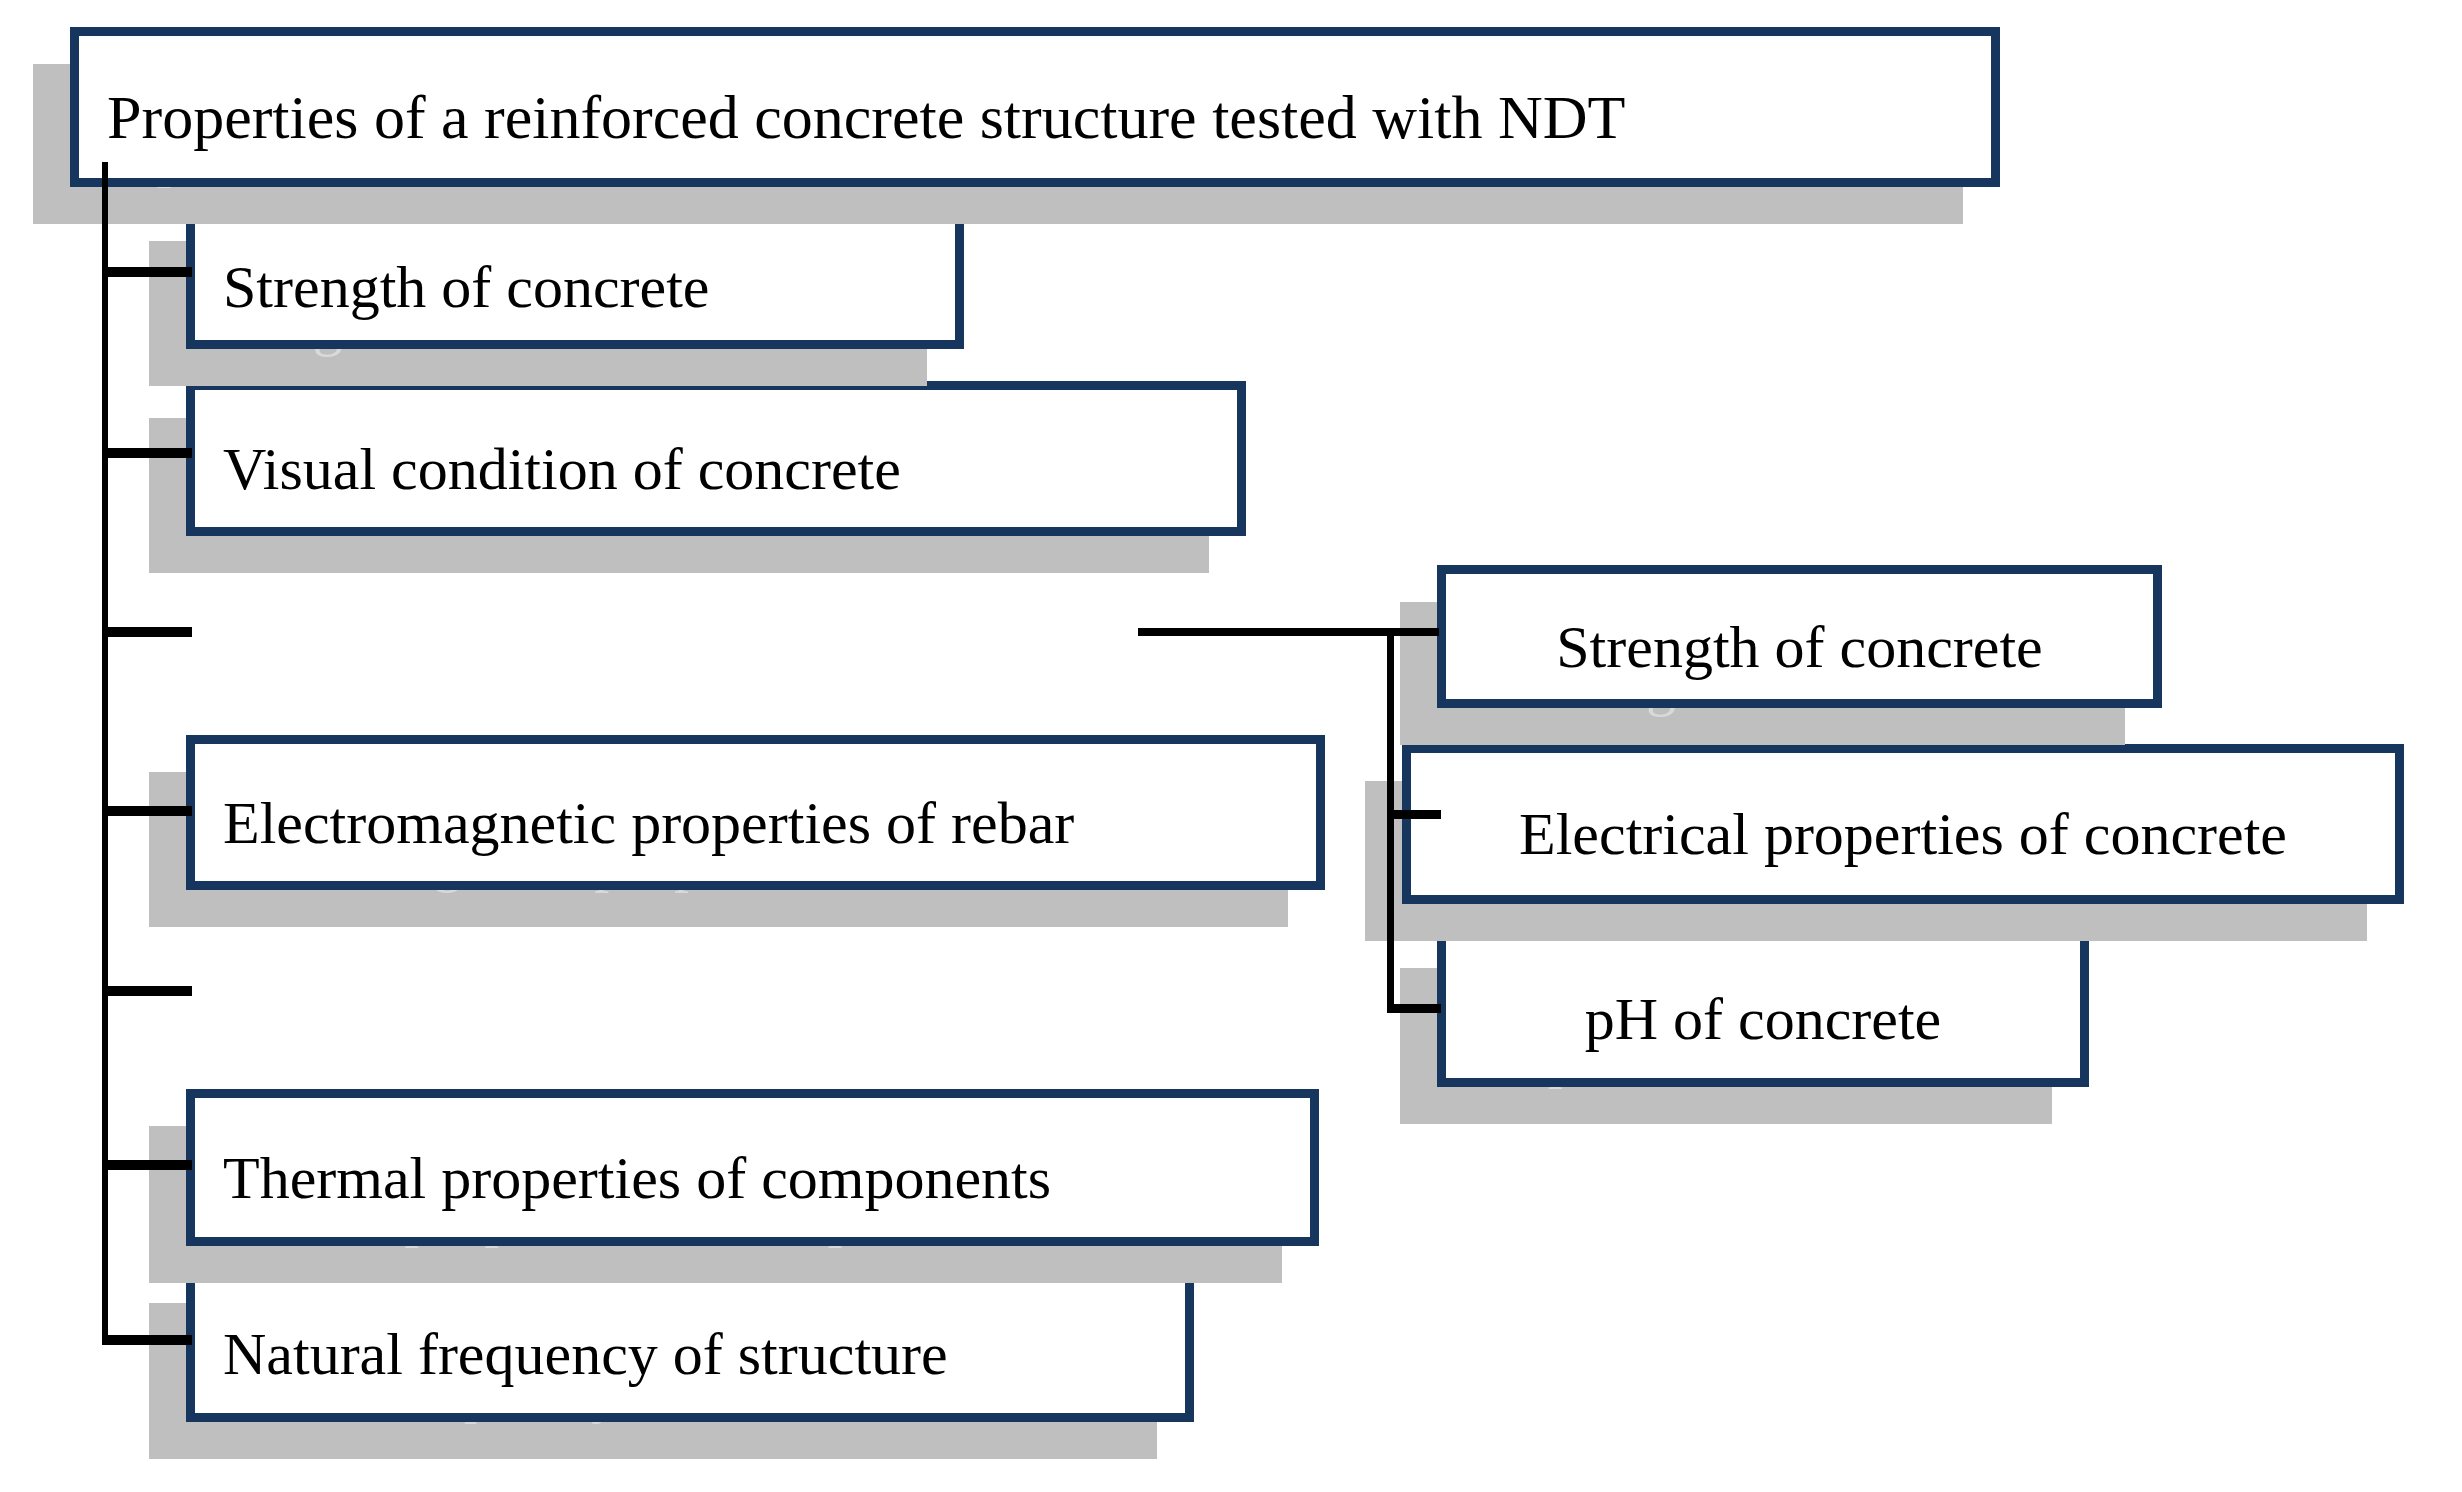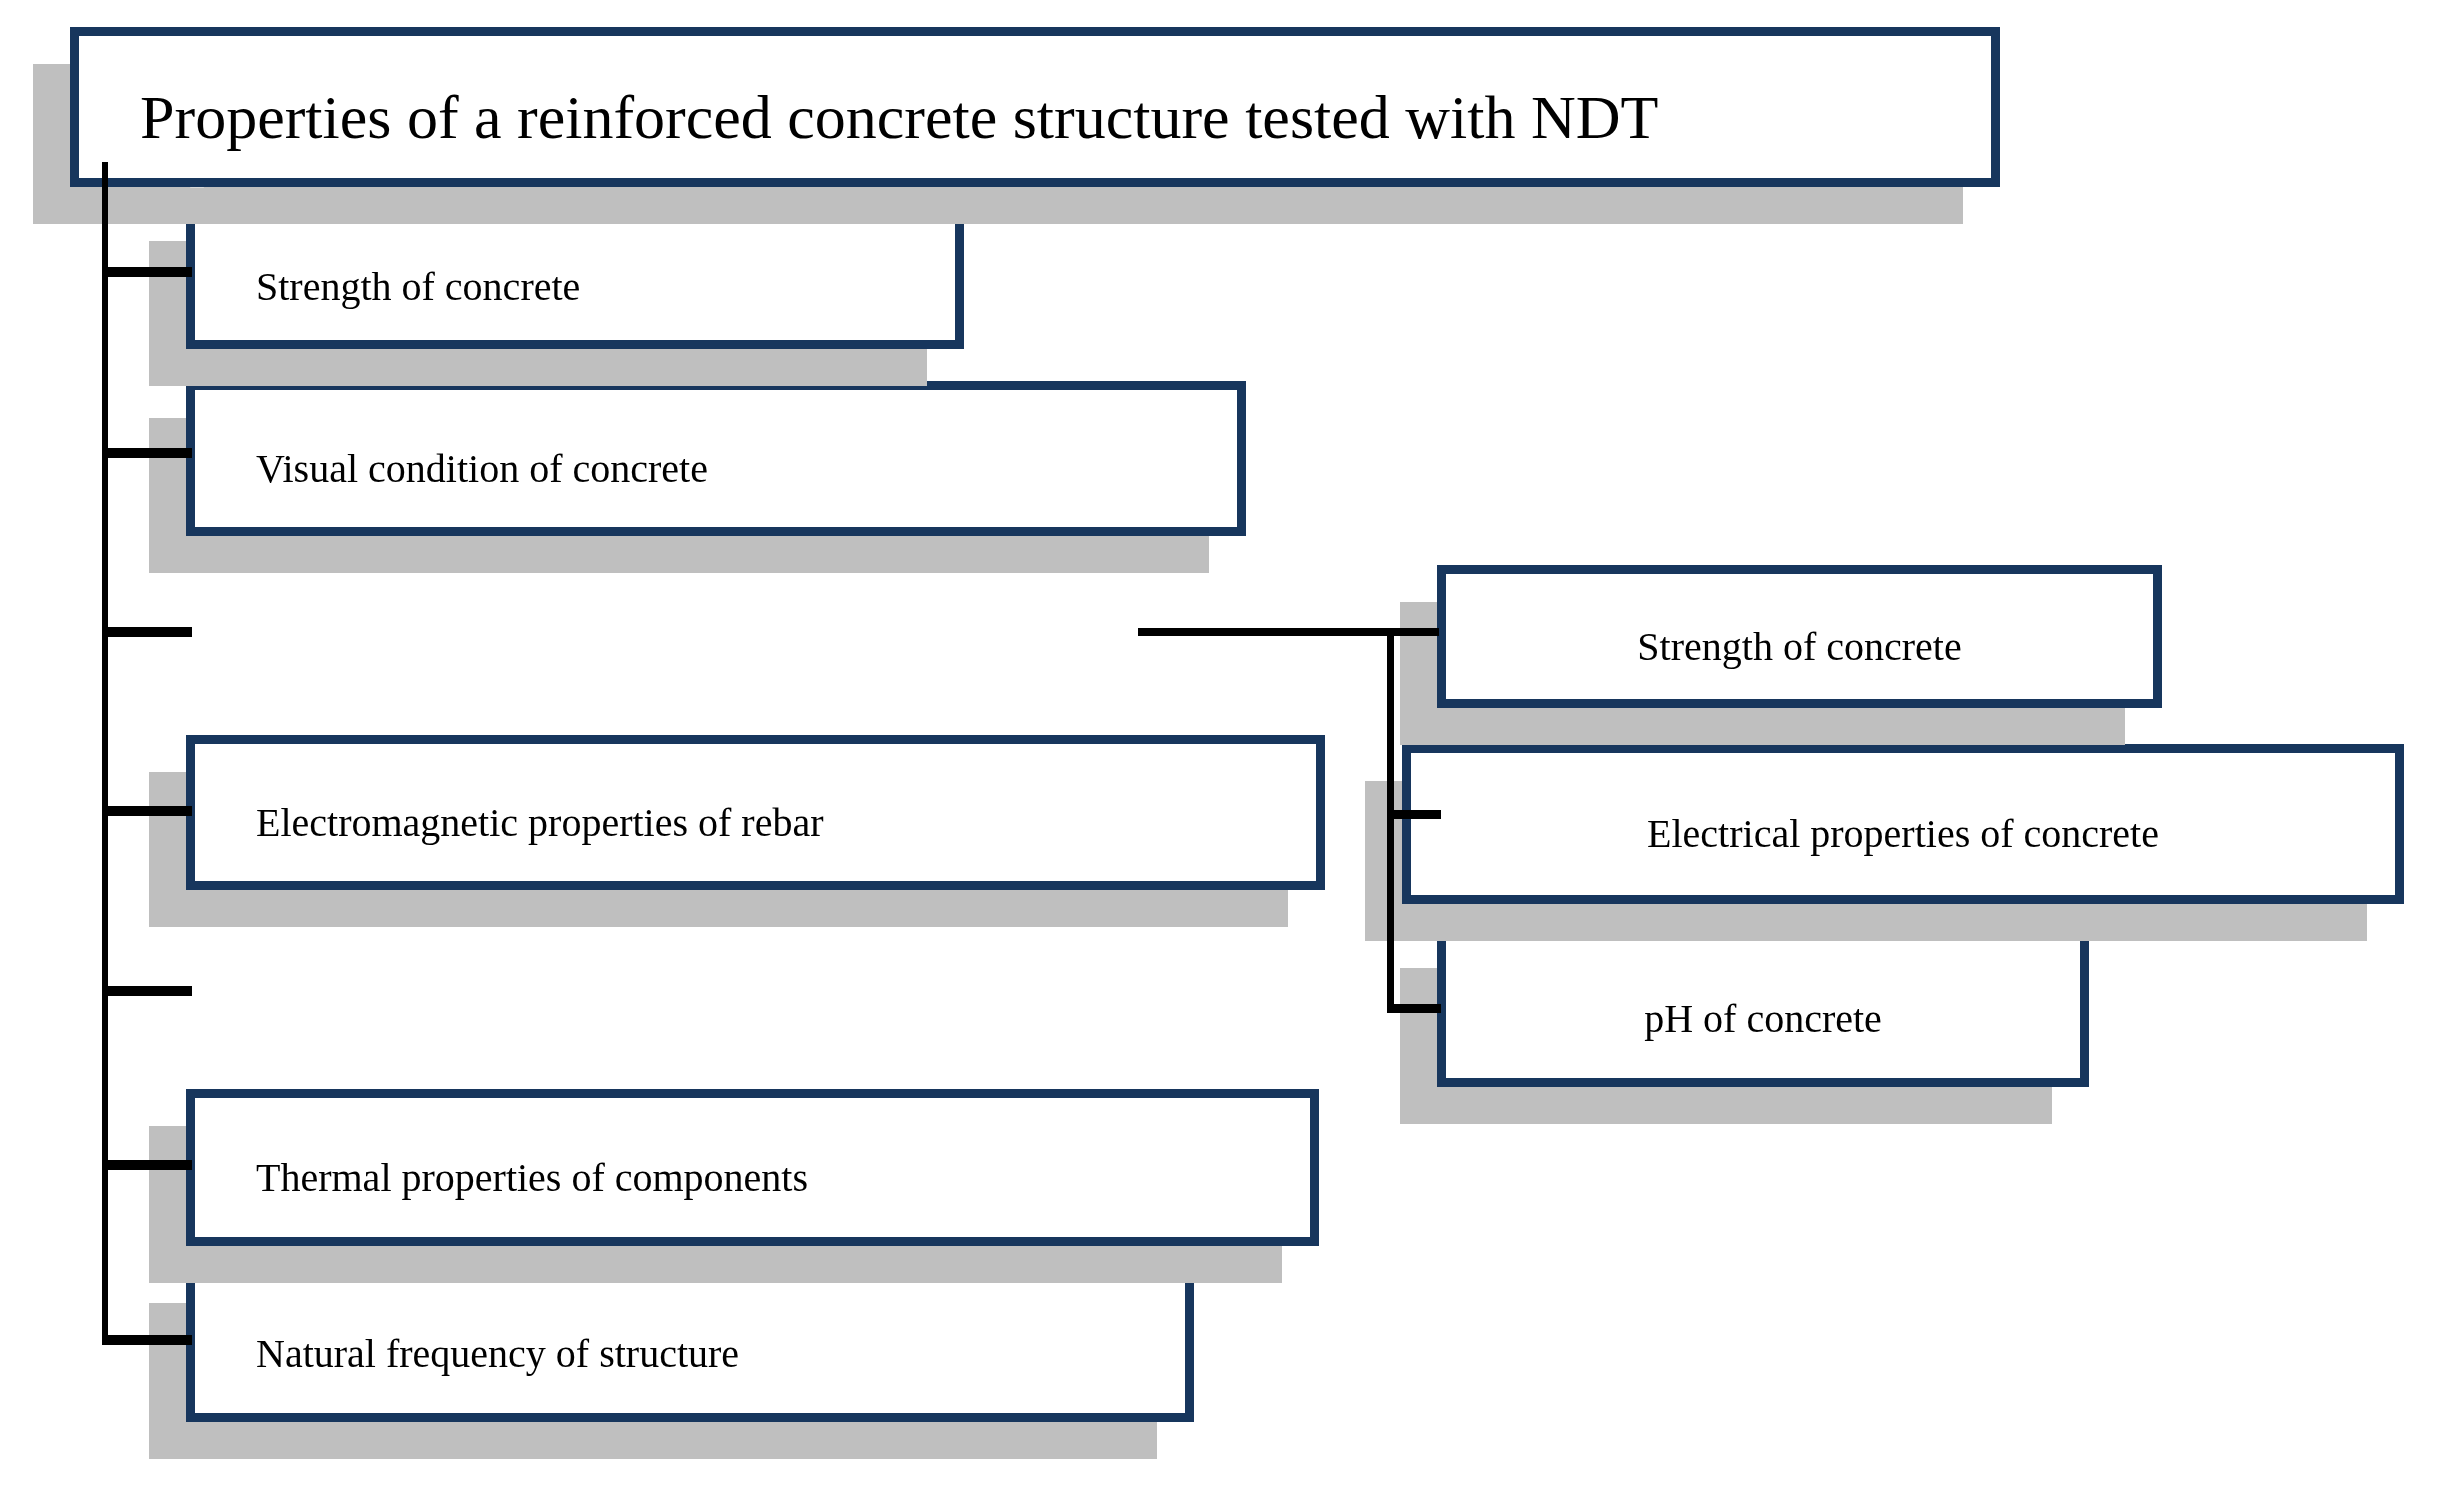--- a/index.html
+++ b/index.html
@@ -23,21 +23,21 @@
   }
   .node {
     position: absolute;
   }
   .face {
     box-sizing: border-box;
     border: 9px solid transparent;
     display: flex;
     align-items: center;
     justify-content: flex-start;
-    padding-left: 61px;
+    padding-left: 28px;
     white-space: nowrap;
     overflow: visible;
   }
   .node.center .face {
     justify-content: center;
     padding-left: 0;
   }
   .shadow {
     position: absolute;
     left: -37px;
@@ -51,21 +51,21 @@
   .box {
     position: absolute;
     left: 0; top: 0;
     width: 100%;
     height: 100%;
     background: #ffffff;
     border-color: #17365d;
     color: #000000;
   }
   .label {
-    font-size: 40px;
+    font-size: 60px;
     line-height: 1;
     transform: translateY(9.8px);
     letter-spacing: 0px;
   }
   .node-root .label {
     font-size: 62px;
   }
   .line {
     position: absolute;
     background: #000000;

